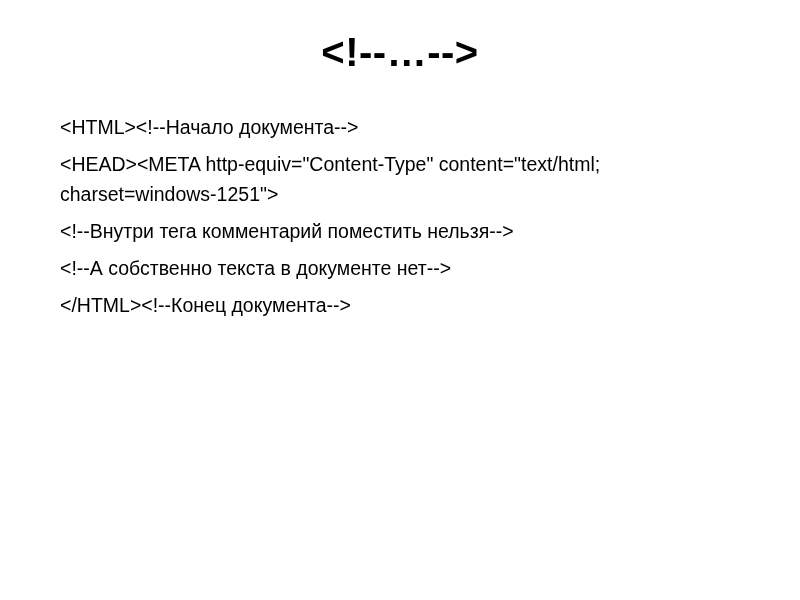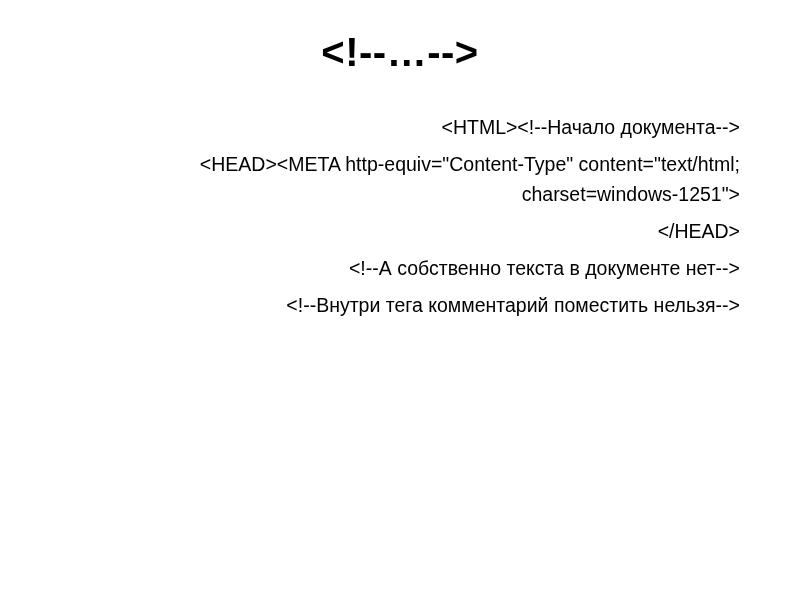--- a/index.html
+++ b/index.html
@@ -24,28 +24,27 @@
     font-weight: bold;
     margin-bottom: 38px;
     letter-spacing: 0.5px;
   }
   .content {
     font-size: 19.5px;
     line-height: 1.5;
   }
   .code-line {
     margin-bottom: 8px;
-    text-align: right;
   }
 </style>
 </head>
 <body>
 
 <div class="slide">
   <div class="title">&lt;!--…--&gt;</div>
   <div class="content">
     <div class="code-line">&lt;HTML&gt;&lt;!--Начало документа--&gt;</div>
     <div class="code-line">&lt;HEAD&gt;&lt;META http-equiv="Content-Type" content="text/html; charset=windows-1251"&gt;</div>
-    <div class="code-line">&lt;/HEAD&gt;</div>
+    <div class="code-line">&lt;!--Внутри тега комментарий поместить нельзя--&gt;</div>
     <div class="code-line">&lt;!--А собственно текста в документе нет--&gt;</div>
-    <div class="code-line">&lt;!--Внутри тега комментарий поместить нельзя--&gt;</div>
+    <div class="code-line">&lt;/HTML&gt;&lt;!--Конец документа--&gt;</div>
   </div>
 </div>
 
 </body></html>

